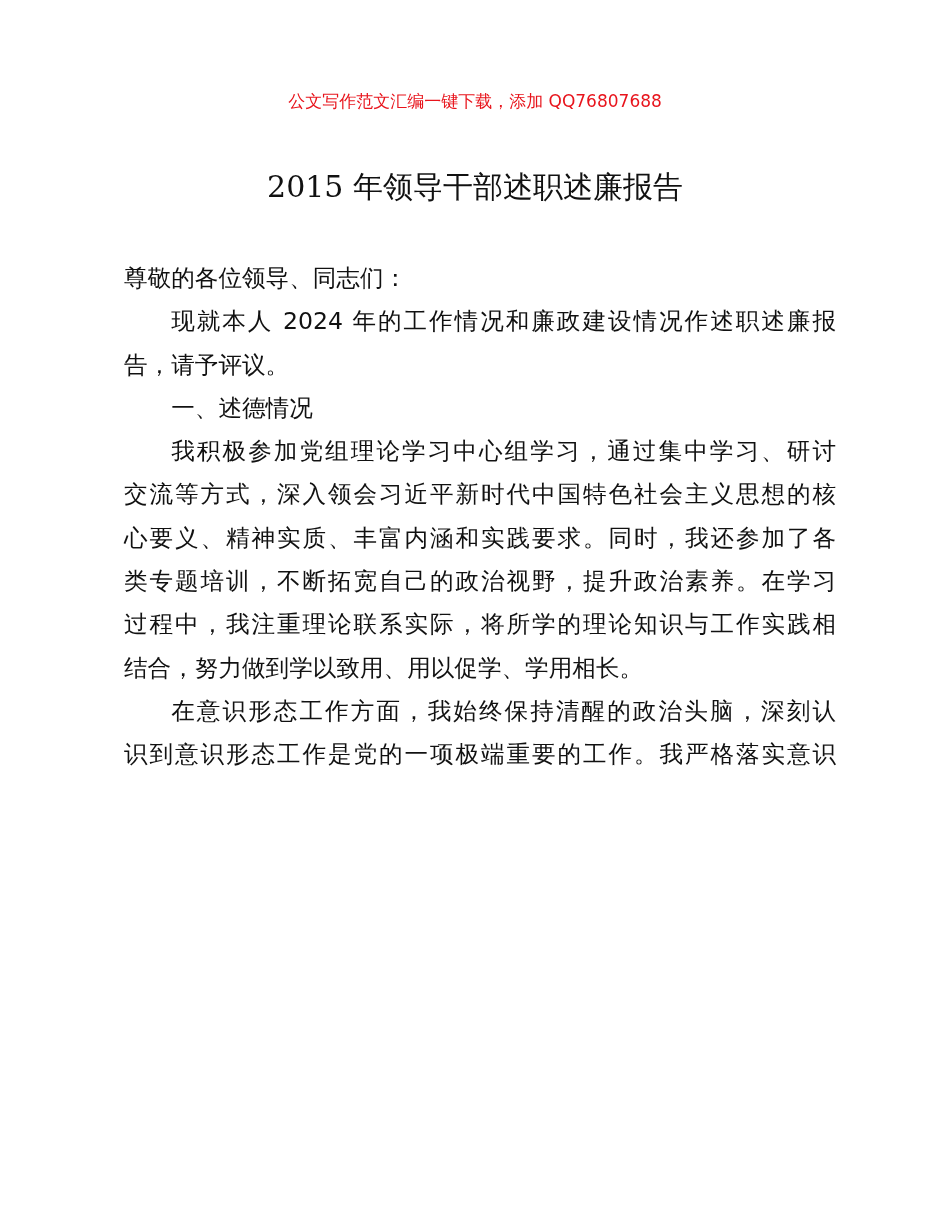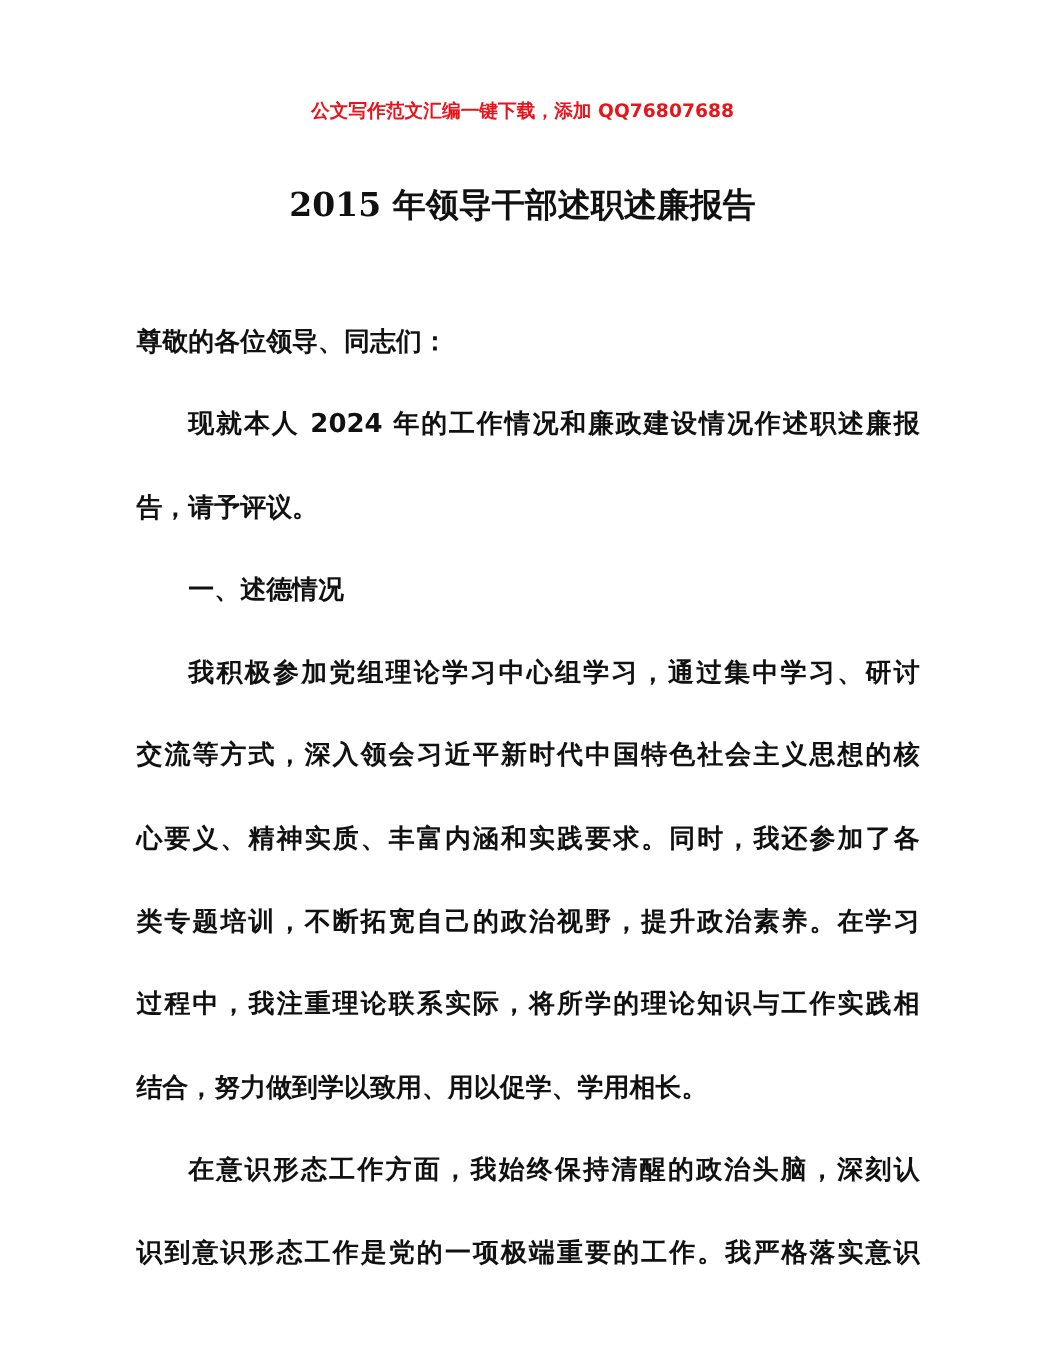--- a/index.html
+++ b/index.html
@@ -14,21 +14,20 @@
     overflow: hidden;
     font-family: "DejaVu Sans", "Liberation Sans", sans-serif;
     color: #111111;
   }
   .page {
     position: absolute;
     left: 0; top: 0;
     width: 950px;
     height: 1230px;
     background: #ffffff;
-    font-weight: bold;
   }
   .watermark-header {
     position: absolute;
     top: 88px;
     left: 0;
     width: 950px;
     text-align: center;
     font-size: 17px;
     line-height: 26px;
     color: #e8141c;
@@ -53,21 +52,20 @@
     font-size: 23.6px;
     line-height: 43.3px;
     color: #111111;
     text-align: justify;
     text-justify: inter-character;
   }
   .line {
     display: block;
     white-space: nowrap;
     text-align-last: justify;
-    margin-top: 32px;
   }
   .line.last {
     text-align-last: left;
   }
 </style>
 </head>
 <body>
 
 <div class="page">
 

